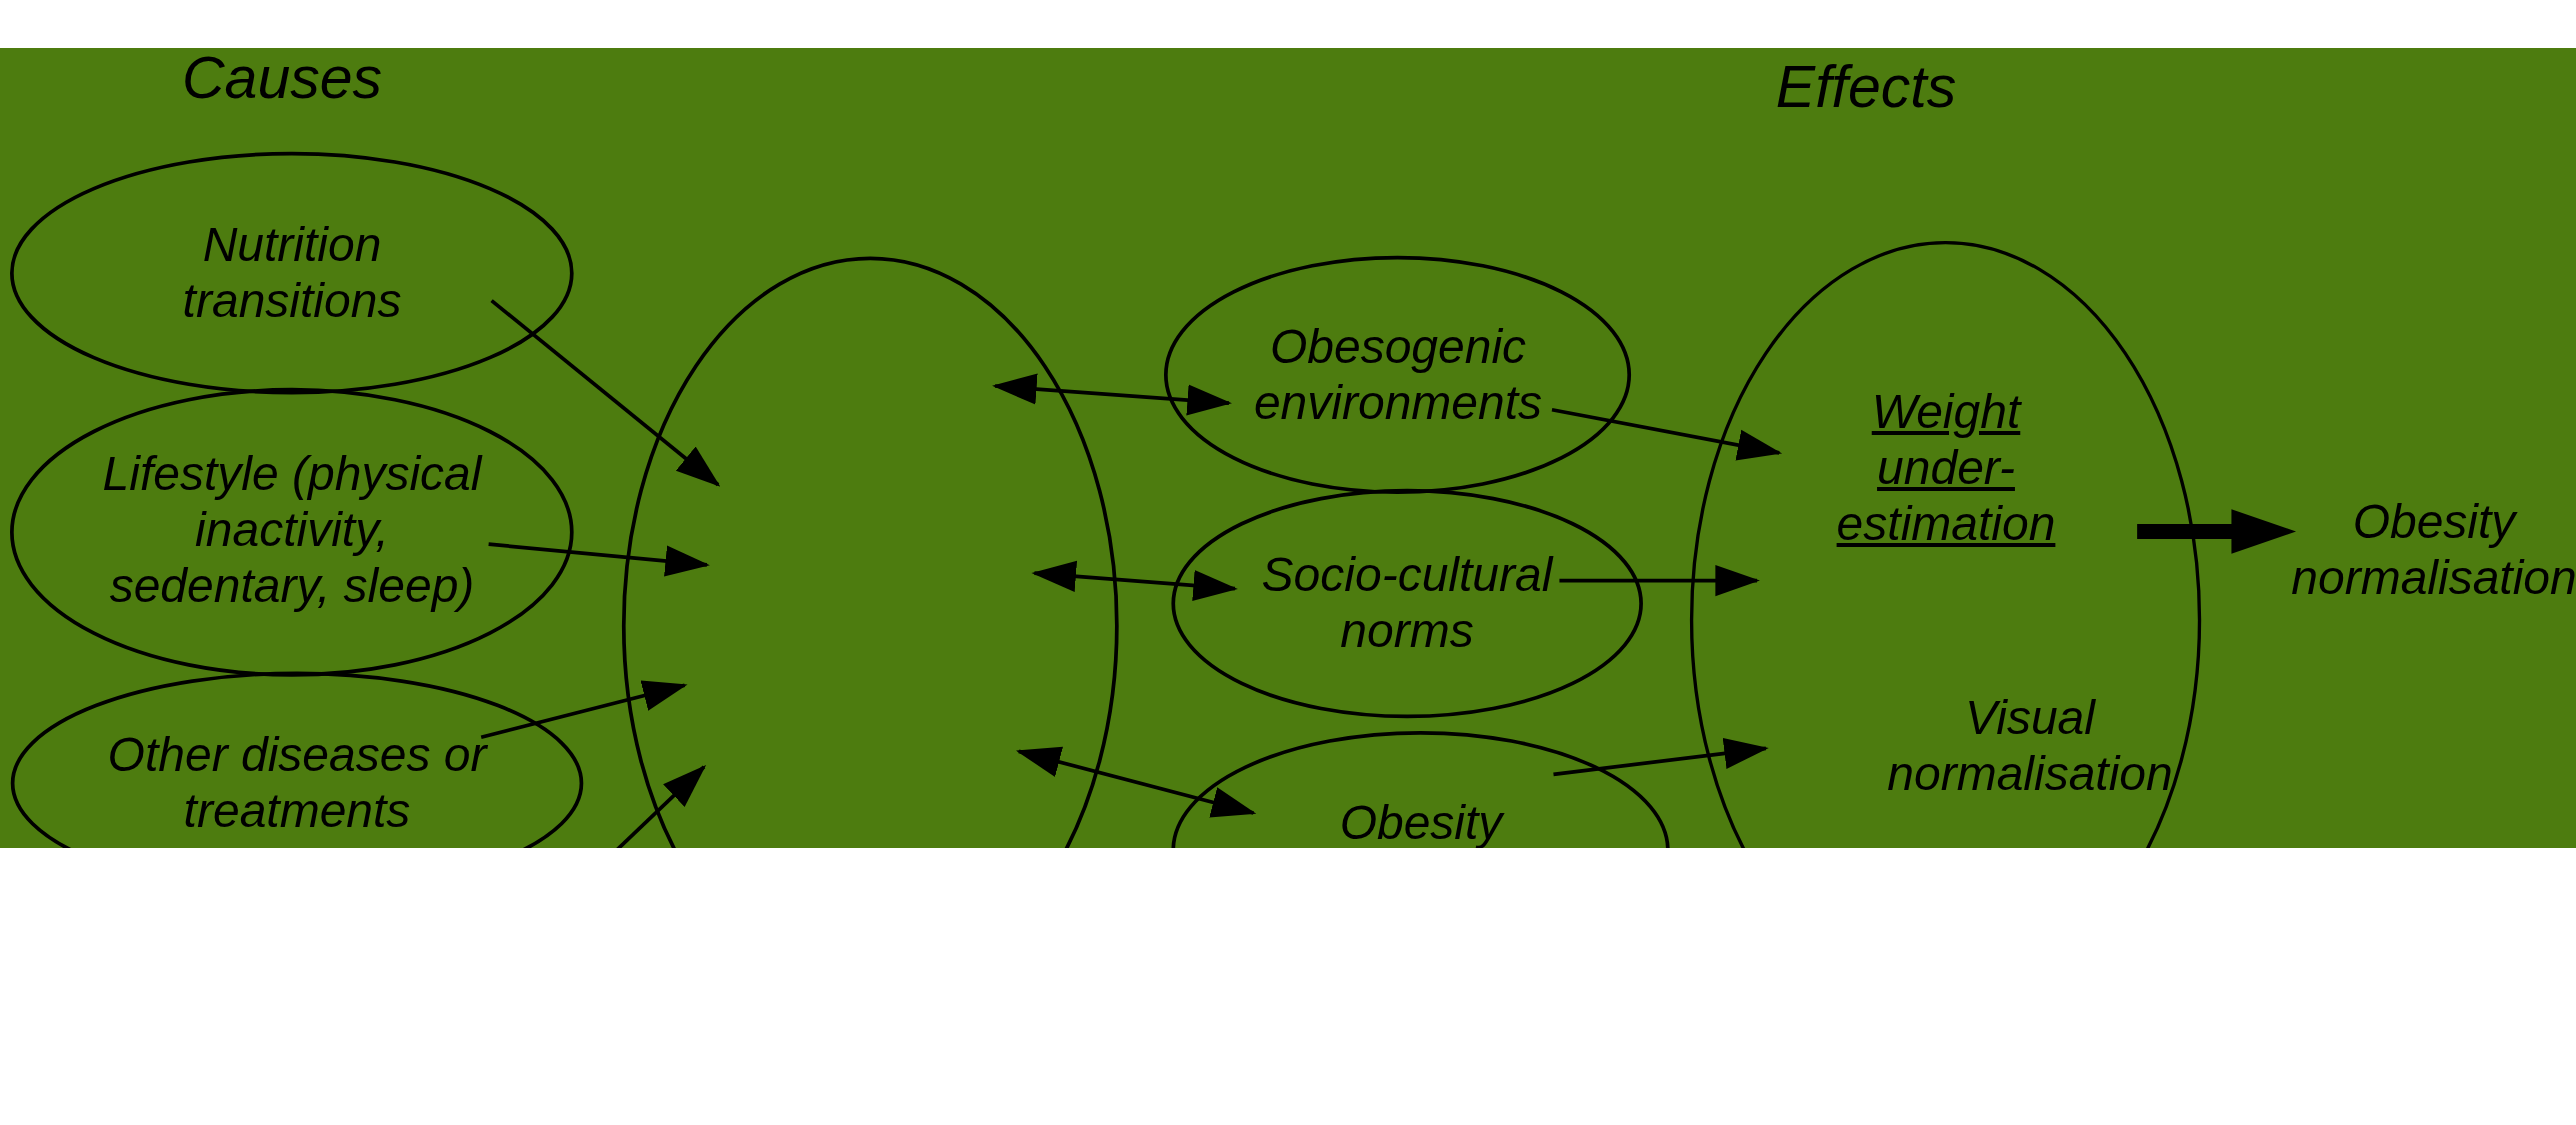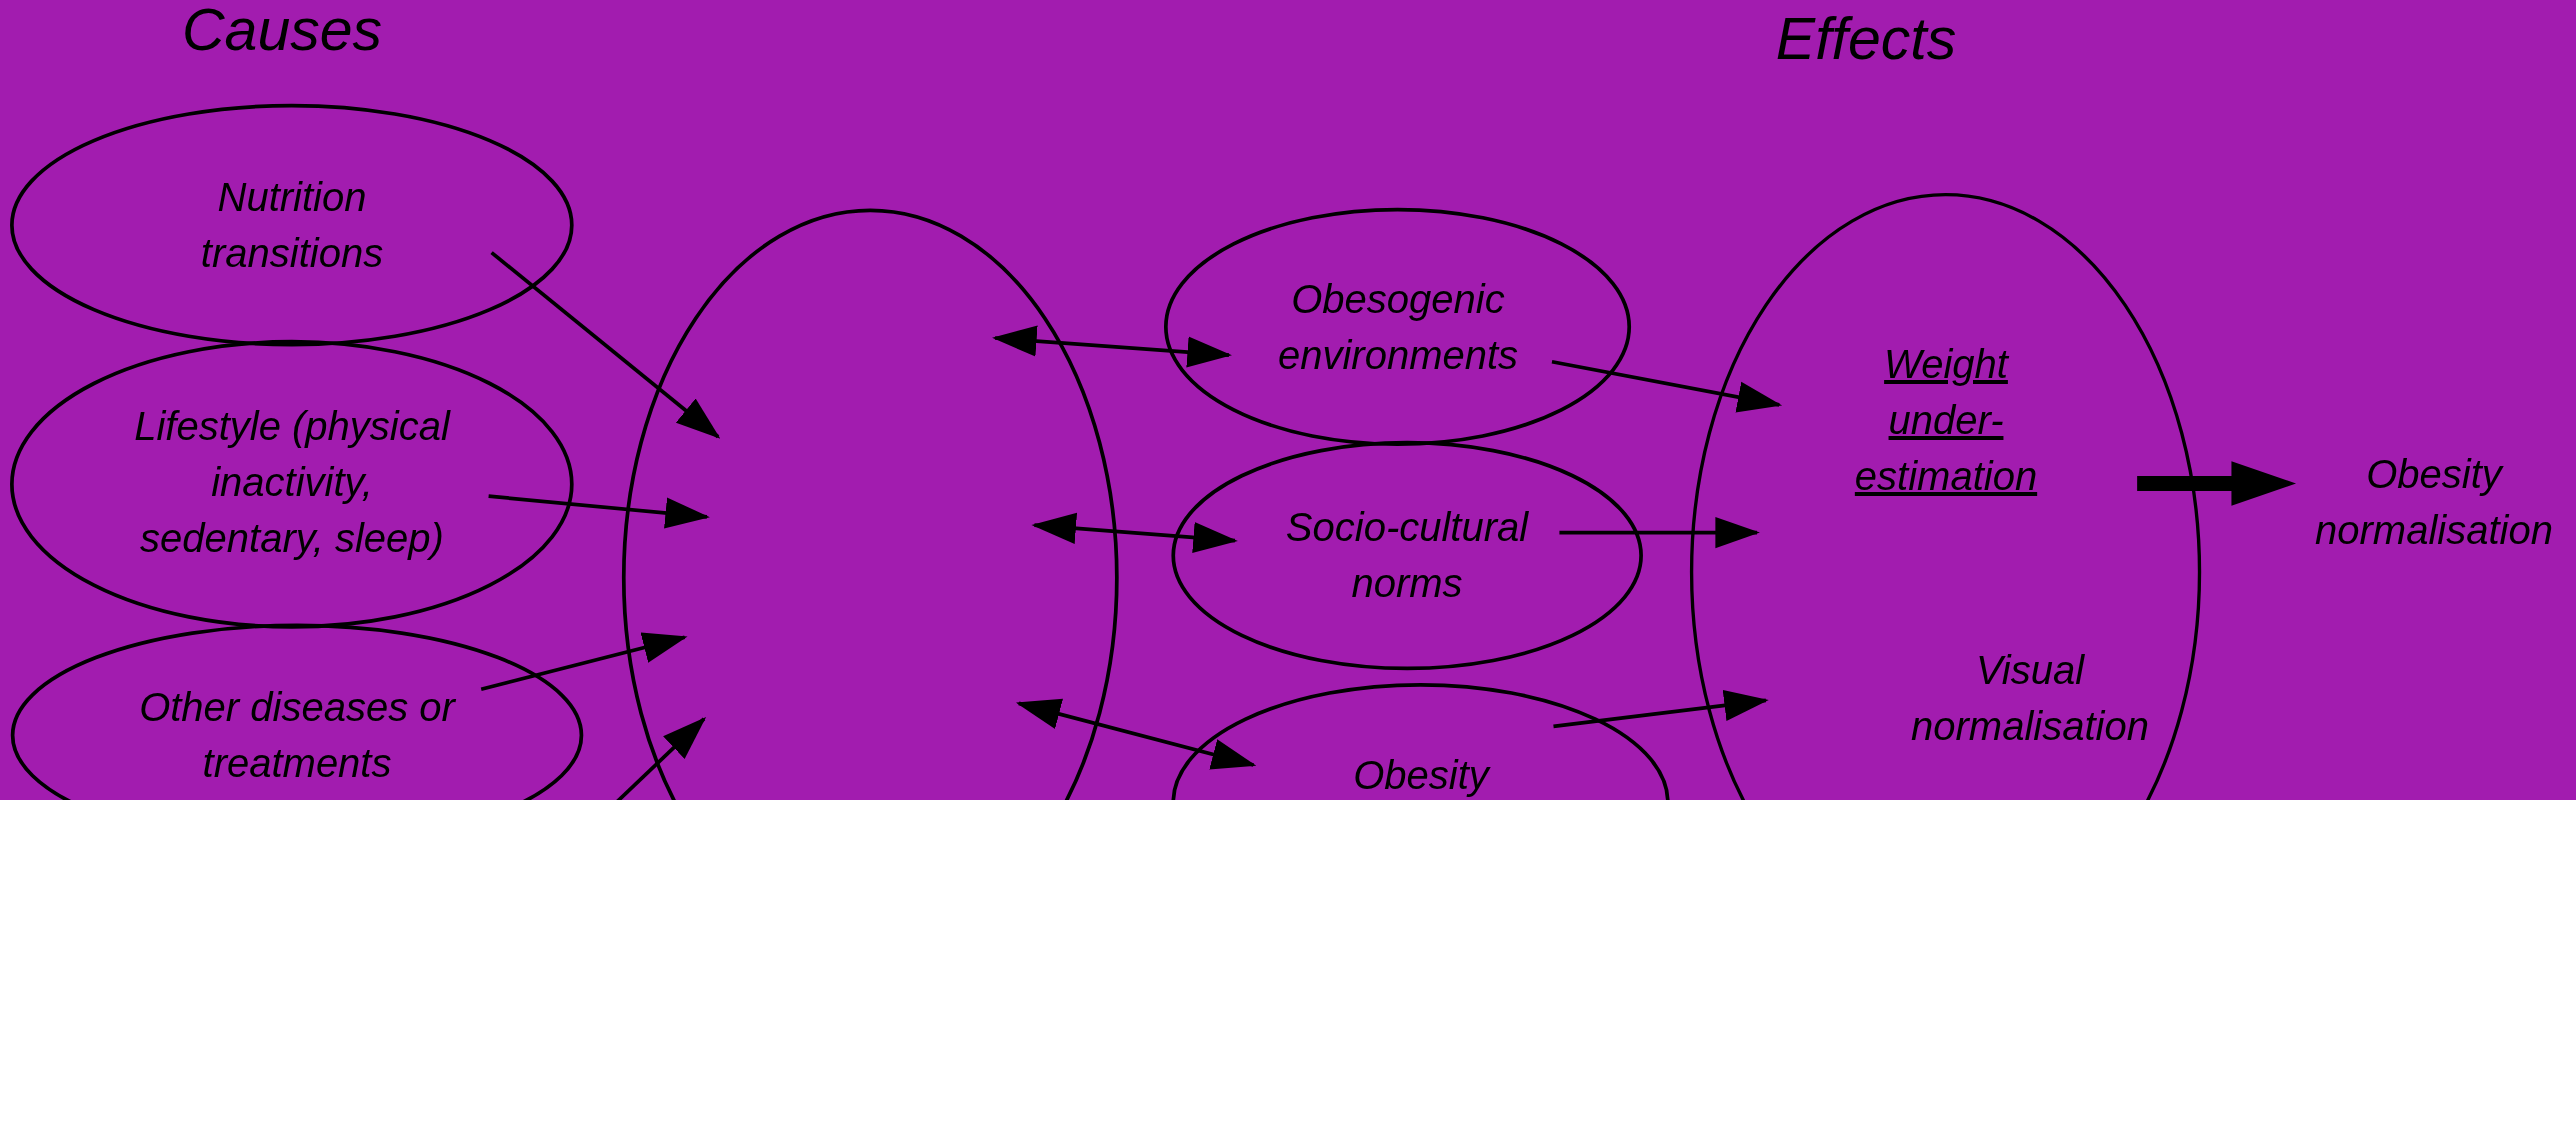--- a/index.html
+++ b/index.html
@@ -1,31 +1,32 @@
 <!DOCTYPE html>
 <html style="font-size:12px"><head>
 <meta charset="utf-8">
 <style>
   html,body{margin:0;padding:0;background:#ffffff;}
   #canvas{
     position:relative;
     width:2576px;height:800px;
-    background:#a21caf;
+    background:#4d7c0f;
     font-family:"Liberation Sans","DejaVu Sans",sans-serif;
     overflow:hidden;
+    margin-top:48px;
   }
   #wires{position:absolute;left:0;top:0;width:2576px;height:1126px;}
   .lbl{
     position:absolute;
     font-style:italic;
     color:#000000;
     text-align:center;
     white-space:pre-line;
   }
-  .node-lbl{font-size:40px;line-height:56px;}
+  .node-lbl{font-size:48px;line-height:56px;}
   .title-lbl{font-size:59px;line-height:68px;}
 </style>
 </head>
 <body>
 
 <div id="canvas">
 
   <svg id="wires" viewBox="0 0 3469 1516">
     <defs>
       <marker id="ah-end" markerUnits="userSpaceOnUse" markerWidth="60" markerHeight="44" refX="56" refY="22" orient="auto">

